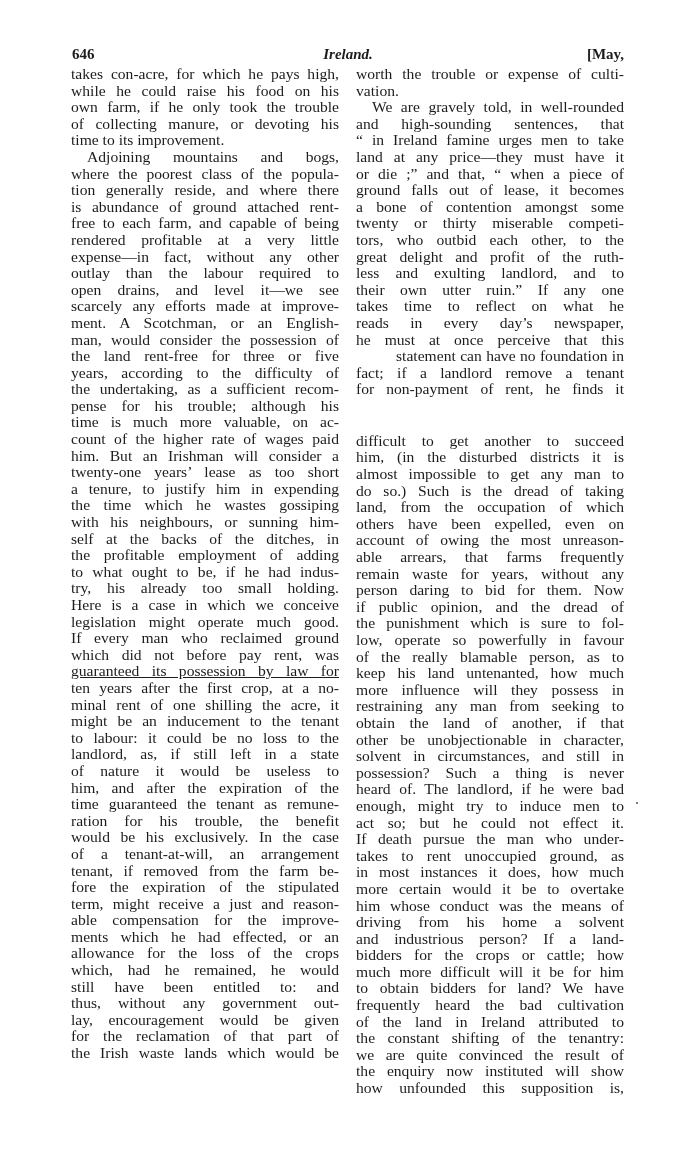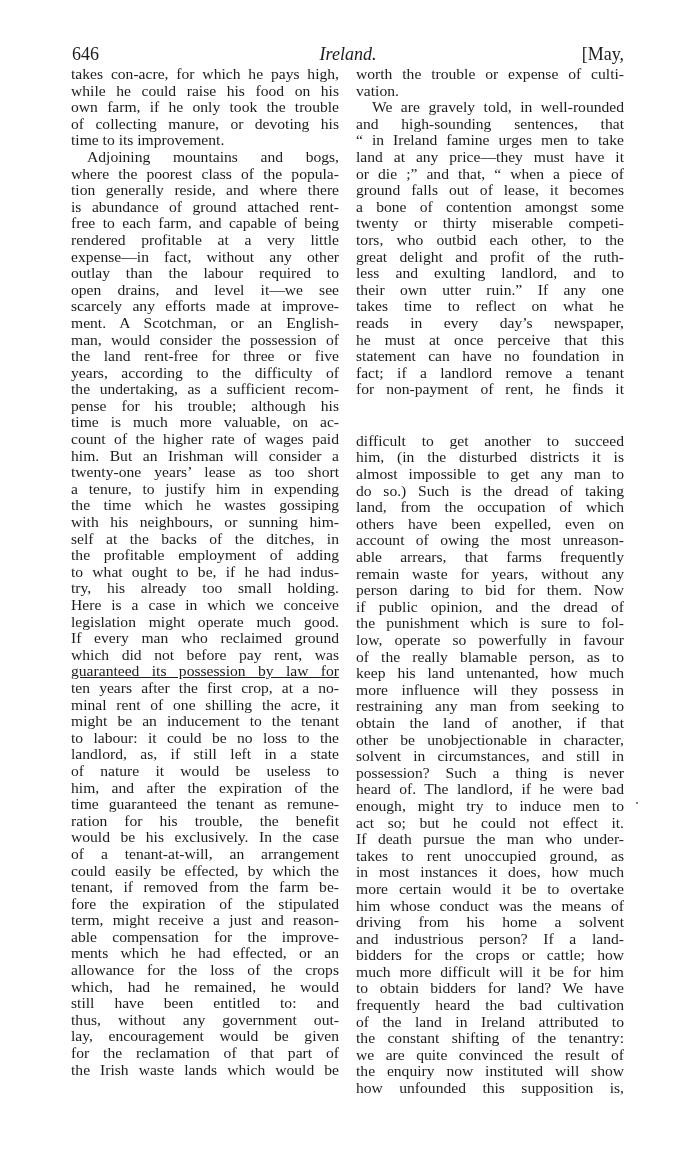--- a/index.html
+++ b/index.html
@@ -5,21 +5,21 @@
   html, body { margin: 0; padding: 0; background: #ffffff; }
   body { width: 690px; height: 1175px; position: relative; overflow: hidden; }
   .page {
     position: absolute; left: 0; top: 0; width: 690px; height: 1175px;
     background: #ffffff; color: #1c1c1c;
     font-family: "DejaVu Serif", "Liberation Serif", serif;
   }
   .header {
     position: absolute; left: 72px; top: 44px; width: 552px; height: 20px;
     font-family: "Liberation Serif", "DejaVu Serif", serif;
-    font-size: 18px; line-height: 20px;
+    font-size: 15px; line-height: 20px; font-weight: bold;
   }
   .header .pnum { position: absolute; left: 0; top: 0; }
   .header .title { position: absolute; left: 0; right: 0; top: 0; text-align: center; font-style: italic; }
   .header .date { position: absolute; right: 0; top: 0; }
   .col {
     position: absolute; top: 66px; width: 268px;
     font-family: "Liberation Serif", "DejaVu Serif", serif;
     font-size: 15.6px; line-height: 16.6px;
   }
   .col.left { left: 71px; }
@@ -84,21 +84,20 @@
       <span class="line" style="word-spacing: 0px;">minal rent of one shilling the acre, it</span>
       <span class="line" style="word-spacing: 0px;">might be an inducement to the tenant</span>
       <span class="line" style="word-spacing: 0px;">to labour: it could be no loss to the</span>
       <span class="line" style="word-spacing: 0px;">landlord, as, if still left in a state</span>
       <span class="line" style="word-spacing: 0px;">of nature it would be useless to</span>
       <span class="line" style="word-spacing: 0px;">him, and after the expiration of the</span>
       <span class="line" style="word-spacing: 0px;">time guaranteed the tenant as remune-</span>
       <span class="line" style="word-spacing: 0px;">ration for his trouble, the benefit</span>
       <span class="line" style="word-spacing: 0px;">would be his exclusively. In the case</span>
       <span class="line" style="word-spacing: 0px;">of a tenant-at-will, an arrangement</span>
-      <span class="line" style="word-spacing: 0px;">could easily be effected, by which the</span>
       <span class="line" style="word-spacing: 0px;">tenant, if removed from the farm be-</span>
       <span class="line" style="word-spacing: 0px;">fore the expiration of the stipulated</span>
       <span class="line" style="word-spacing: 0px;">term, might receive a just and reason-</span>
       <span class="line" style="word-spacing: 0px;">able compensation for the improve-</span>
       <span class="line" style="word-spacing: 0px;">ments which he had effected, or an</span>
       <span class="line" style="word-spacing: 0px;">allowance for the loss of the crops</span>
       <span class="line" style="word-spacing: 0px;">which, had he remained, he would</span>
       <span class="line" style="word-spacing: 0px;">still have been entitled to: and</span>
       <span class="line" style="word-spacing: 0px;">thus, without any government out-</span>
       <span class="line" style="word-spacing: 0px;">lay, encouragement would be given</span>
@@ -116,21 +115,21 @@
       <span class="line" style="word-spacing: 0px;">ground falls out of lease, it becomes</span>
       <span class="line" style="word-spacing: 0px;">a bone of contention amongst some</span>
       <span class="line" style="word-spacing: 0px;">twenty or thirty miserable competi-</span>
       <span class="line" style="word-spacing: 0px;">tors, who outbid each other, to the</span>
       <span class="line" style="word-spacing: 0px;">great delight and profit of the ruth-</span>
       <span class="line" style="word-spacing: 0px;">less and exulting landlord, and to</span>
       <span class="line" style="word-spacing: 0px;">their own utter ruin.” If any one</span>
       <span class="line" style="word-spacing: 0px;">takes time to reflect on what he</span>
       <span class="line" style="word-spacing: 0px;">reads in every day’s newspaper,</span>
       <span class="line" style="word-spacing: 0px;">he must at once perceive that this</span>
-      <span class="line" style="word-spacing: 0px;">statement can have no foundation in</span>
+      <span class="line" style="word-spacing: 0px; margin-left: 40px;">statement can have no foundation in</span>
       <span class="line" style="word-spacing: 0px;">fact; if a landlord remove a tenant</span>
       <span class="line" style="word-spacing: 0px;">for non-payment of rent, he finds it</span>
       <span class="line" style="word-spacing: 0px; margin-top: 35px;">difficult to get another to succeed</span>
       <span class="line" style="word-spacing: 0px;">him, (in the disturbed districts it is</span>
       <span class="line" style="word-spacing: 0px;">almost impossible to get any man to</span>
       <span class="line" style="word-spacing: 0px;">do so.) Such is the dread of taking</span>
       <span class="line" style="word-spacing: 0px;">land, from the occupation of which</span>
       <span class="line" style="word-spacing: 0px;">others have been expelled, even on</span>
       <span class="line" style="word-spacing: 0px;">account of owing the most unreason-</span>
       <span class="line" style="word-spacing: 0px;">able arrears, that farms frequently</span>

